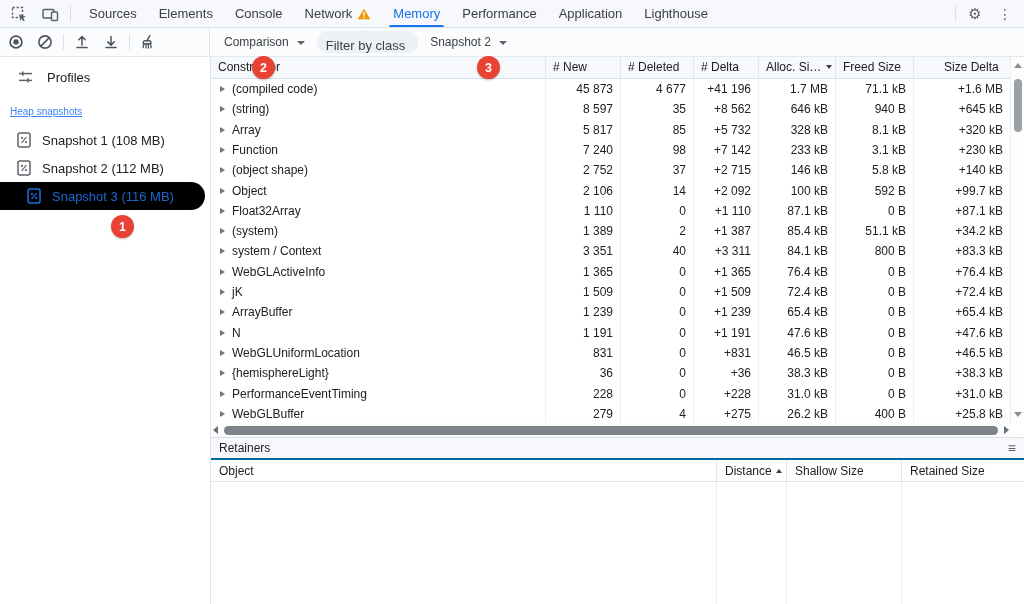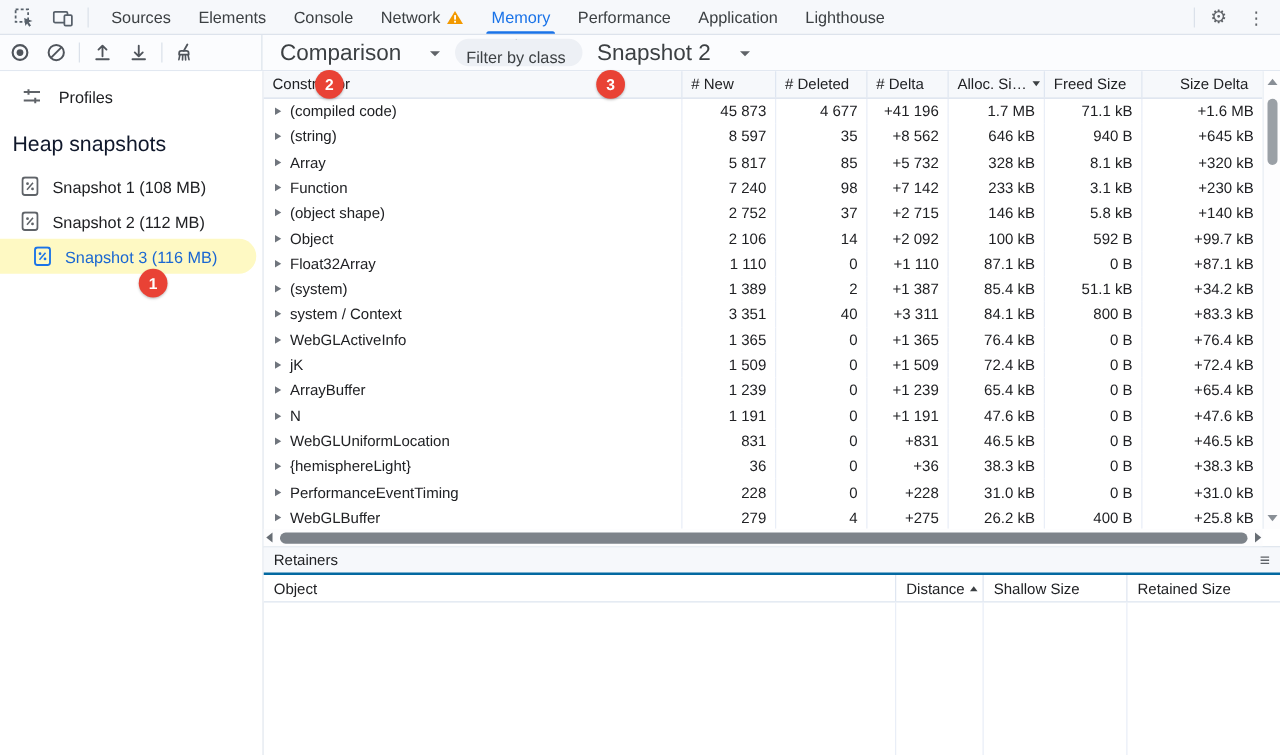--- a/index.html
+++ b/index.html
@@ -16,31 +16,31 @@
   .tab.active{color:#1a73e8;}
   .tab.active::after{content:"";position:absolute;left:7px;right:7px;bottom:0;height:2.5px;background:#1a73e8;border-radius:2px 2px 0 0;}
   .tabbar-right{margin-left:auto;display:flex;align-items:center;gap:4px;padding-right:6px;}
   .gear{font-size:15px;color:#5f6368;line-height:1;}
   .kebab{font-size:14px;color:#5f6368;line-height:1;}
 
   
   .toolbar{height:28px;border-bottom:1px solid #e2e8f1;display:flex;background:#fbfcfe;}
   .toolbar-left{width:210px;border-right:1px solid #dde3ec;display:flex;align-items:center;padding:0 3px;gap:3px;box-sizing:border-box;}
   .toolbar-right{flex:1;display:flex;align-items:center;gap:9px;padding-left:11px;}
-  .select{display:flex;align-items:center;gap:23px;font-size:18px;color:#3c4043;padding:2px 3px;}
+  .select{display:flex;align-items:center;gap:8px;font-size:12px;color:#3c4043;padding:2px 3px;}
   .caret{width:0;height:0;border-left:4px solid transparent;border-right:4px solid transparent;border-top:4.5px solid #5f6368;margin-top:2px;}
   .filter-pill{display:flex;align-items:center;gap:6px;background:#edf0f5;border-radius:12px;height:22px;padding:0 13px 0 9px;font-size:13px;color:#3c4043;flex-direction:column;}
 
   
   .content{flex:1;display:flex;min-height:0;}
   .sidebar{width:210px;border-right:1px solid #dde3ec;background:#fff;padding-top:6px;box-sizing:content-box;}
   .side-item{height:28px;display:flex;align-items:center;gap:13px;padding-left:17px;font-size:13px;color:#202124;}
-  .side-section{font-size:17px;color:#0f172a;padding:15px 0 9px 10px;}
+  .side-section{font-size:10px;color:#3b82f6;padding:15px 0 9px 10px;text-decoration:underline;}
   .snap-item{height:28px;display:flex;align-items:center;gap:11px;padding-left:17px;font-size:13px;color:#202124;margin-right:5px;}
-  .snap-item.selected{background:#fef9c3;color:#1a67d2;border-radius:0 14px 14px 0;padding-left:27px;}
+  .snap-item.selected{background:#000000;color:#1a67d2;border-radius:0 14px 14px 0;padding-left:27px;}
   .snap-icon{display:flex;color:#5f6368;}
   .snap-item.selected .snap-icon{color:#1a73e8;}
 
   .main{flex:1;display:flex;flex-direction:column;min-width:0;background:#fff;}
   .main-top{display:flex;height:380px;}
   .grid-left{flex:1;display:flex;flex-direction:column;min-width:0;}
 
   .grid-header{height:21px;display:flex;background:#f6f8fb;border-bottom:1px solid #d7dfeb;font-size:12px;color:#202124;}
   .hcell{display:flex;align-items:center;padding-left:7px;gap:5px;border-right:1px solid #dfe6f1;box-sizing:border-box;white-space:nowrap;overflow:hidden;}
   .w0{flex:1;}.w1{width:75px;}.w2{width:73px;}.w3{width:65px;}.w4{width:77px;}.w5{width:78px;}.w6{width:73px;border-right:none;margin-left:23px;}

